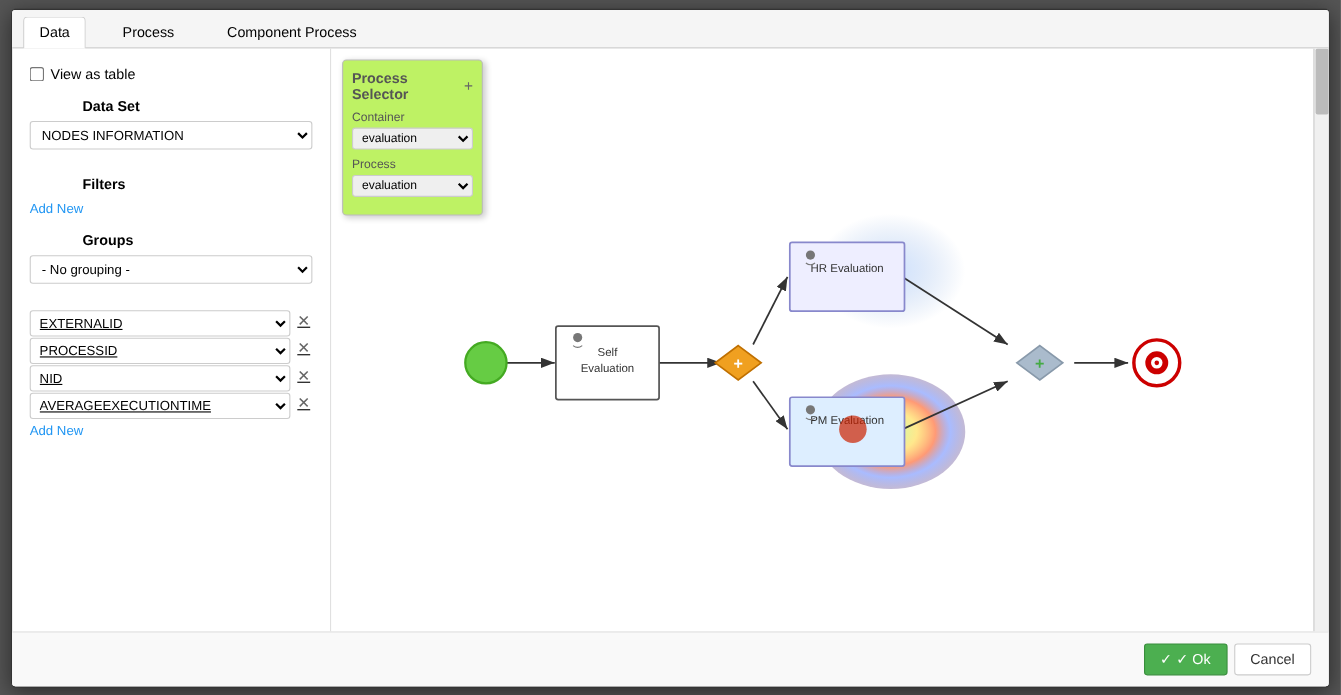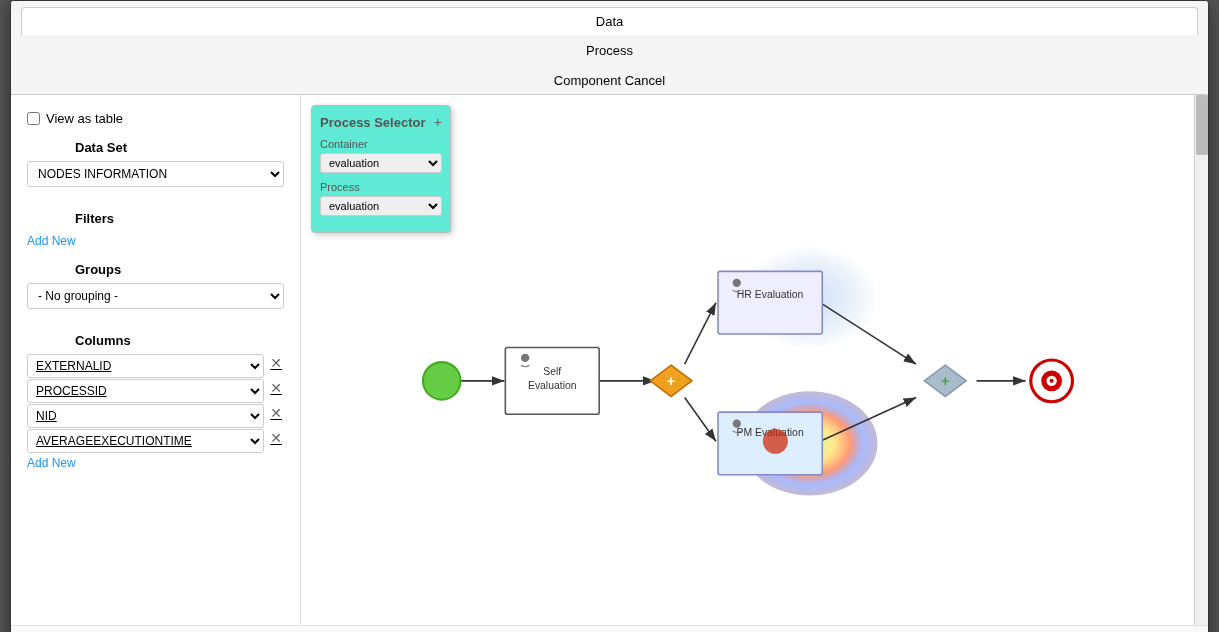--- a/index.html
+++ b/index.html
@@ -32,22 +32,21 @@
       font-size: 18px;
       cursor: pointer;
       line-height: 1;
     }
 
     .dialog-tabs {
       display: flex;
       border-bottom: 1px solid #ccc;
       background: #f5f5f5;
       padding: 6px 10px 0;
-      gap: 2px;
-      flex-direction: column;
+      gap: 18px;
     }
 
     .tab {
       padding: 6px 14px;
       border: 1px solid transparent;
       border-bottom: none;
       cursor: pointer;
       background: transparent;
       font-size: 13px;
       border-radius: 4px 4px 0 0;
@@ -160,22 +159,22 @@
       font-size: 14px;
       line-height: 1;
       padding: 2px;
     }
 
     
     .process-selector-popup {
       position: absolute;
       top: 10px;
       left: 10px;
-      width: 140px;
-      background: #5eead4;
+      width: 128px;
+      background: #bef264;
       border: 1px solid #bbb;
       border-radius: 4px;
       box-shadow: 2px 2px 6px rgba(0,0,0,0.2);
       padding: 8px;
       z-index: 10;
       font-size: 12px;
     }
 
     .process-selector-header {
       display: flex;
@@ -250,21 +249,21 @@
   </style>
 </head>
 <body>
 
 <div class="dialog">
 
 
   <div class="dialog-tabs">
     <button class="tab active">Data</button>
     <button class="tab">Process</button>
-    <button class="tab">Component Cancel</button>
+    <button class="tab">Component Process</button>
   </div>
 
   <div class="dialog-body">
 
     <div class="left-panel">
 
       <div class="view-as-table-row">
         <input type="checkbox" class="checkbox-input" style="">
         <label>View as table</label>
       </div>
@@ -285,21 +284,20 @@
       <div class="section-block">
         <div class="section-label">Groups</div>
         <select class="full-select">
           <option>- No grouping -</option>
           <option>By Process</option>
           <option>By Container</option>
         </select>
       </div>
 
       <div class="section-block">
-        <div class="section-label">Columns</div>
 
         <div class="column-row">
           <select class="column-select">
             <option selected="">EXTERNALID</option>
             <option>PROCESSID</option><option>NID</option><option>AVERAGEEXECUTIONTIME</option>
           </select>
           <button class="remove-btn">✕</button>
         </div>
 
         <div class="column-row">

